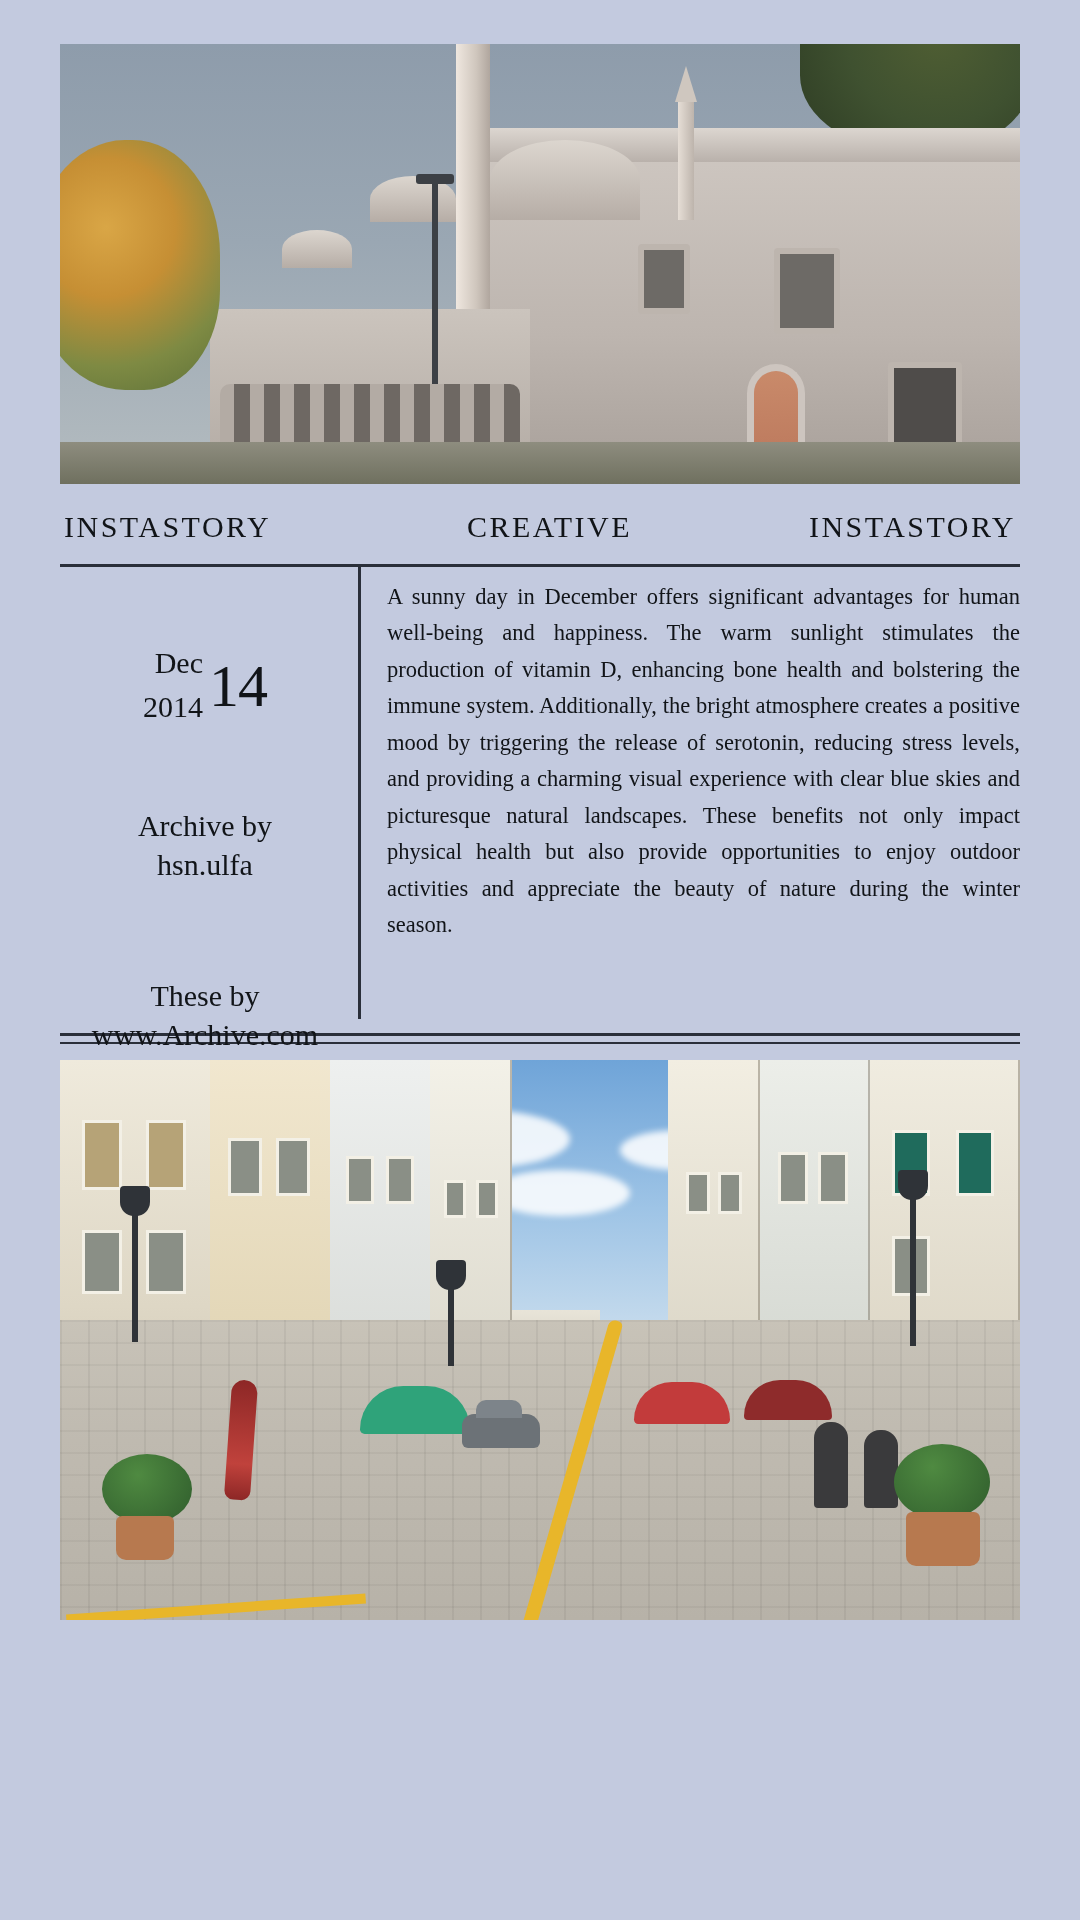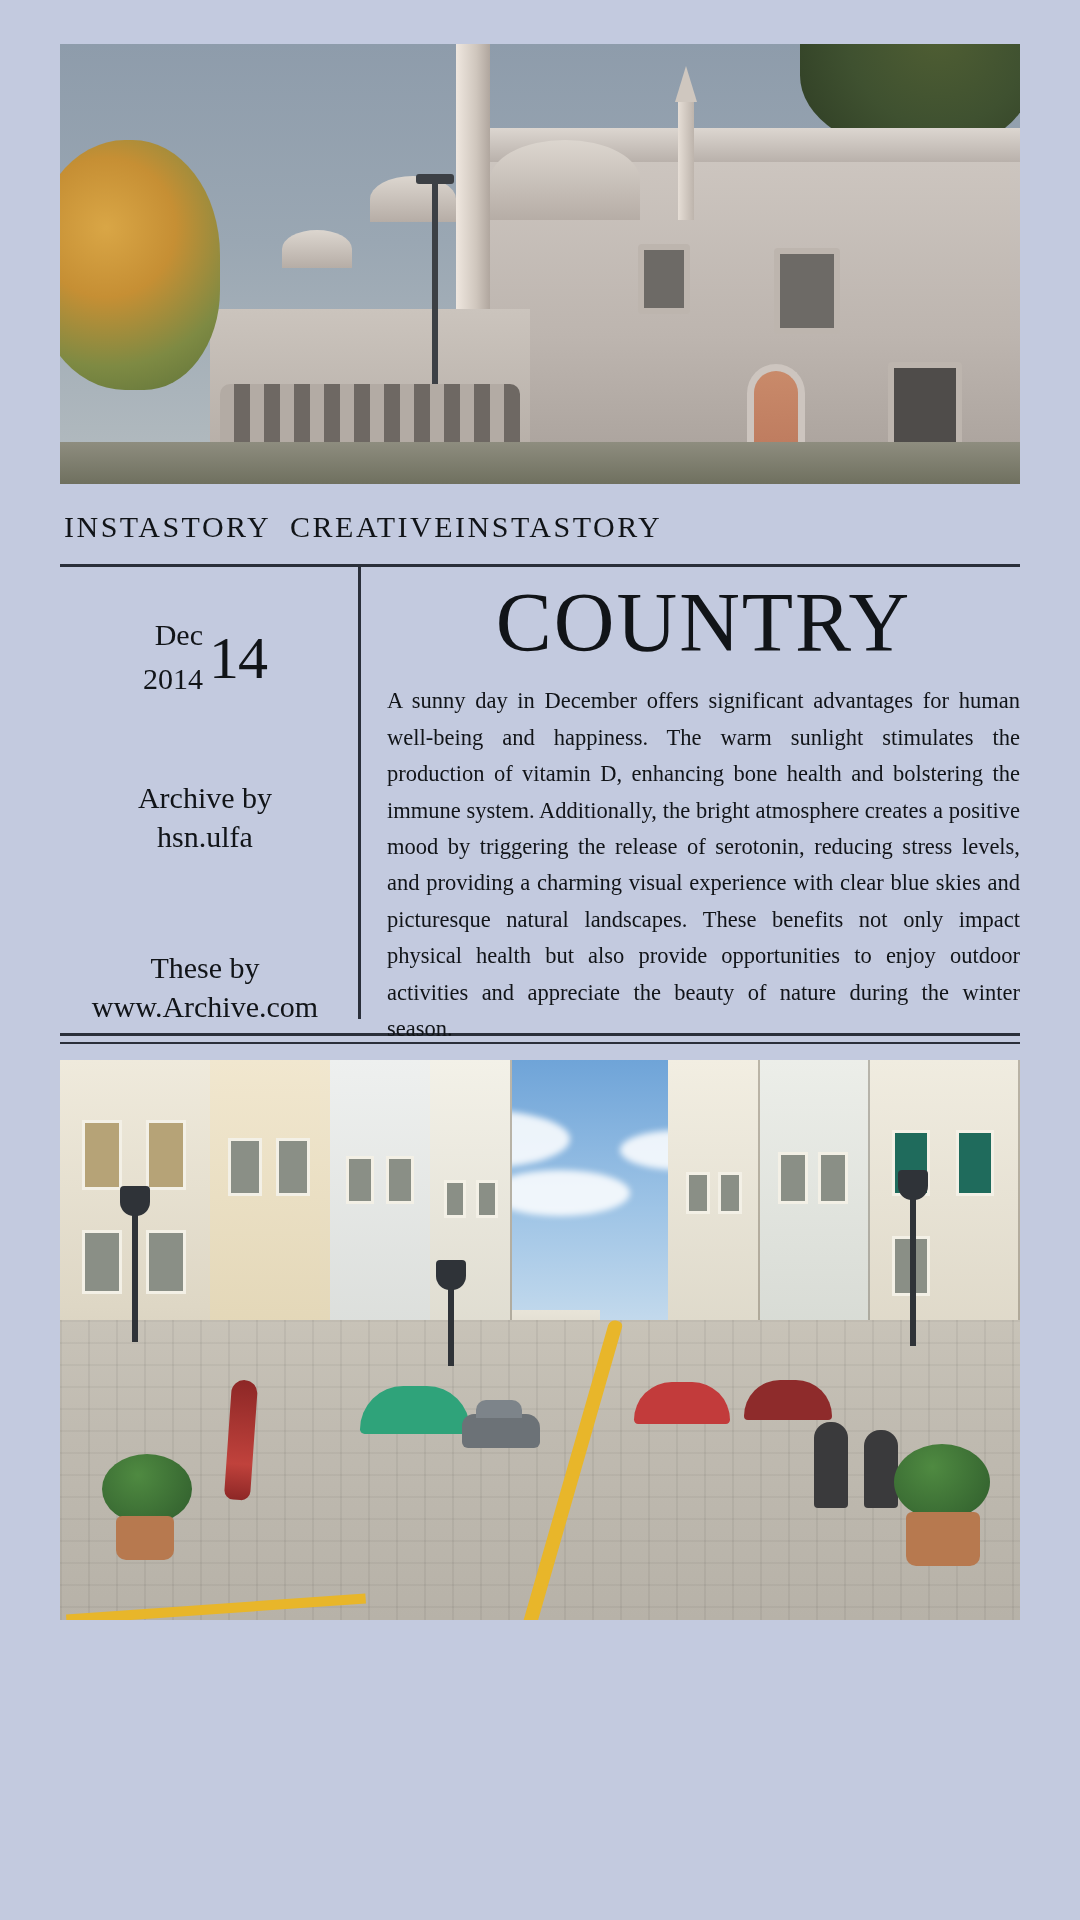--- a/index.html
+++ b/index.html
@@ -180,20 +180,21 @@
     top: 0;
     width: 38px;
     height: 10px;
     background: #3c4045;
     border-radius: 3px;
   }
 
   
   .word-row {
     display: flex;
+    justify-content: space-between;
     align-items: center;
     margin-top: 26px;
     padding: 0 4px;
     letter-spacing: 2.5px;
     font-size: 30px;
     font-family: Liberation Serif, serif;
   }
   .word-row span { white-space: nowrap; }
   .word-row .mid { margin-left: 19px; }
 
@@ -209,23 +210,24 @@
   .rule-pair .b { height: 2px; background: #2a2f3a; margin-top: 6px; }
 
   
   .main {
     display: flex;
     margin-top: 0;
     height: 452px;
   }
   .col-left {
     width: 290px;
-    padding-top: 46px;
+    padding-top: 34px;
     text-align: center;
     box-sizing: border-box;
+    margin-top: 40px;
   }
   .date-line {
     display: flex;
     align-items: center;
     justify-content: center;
     gap: 6px;
   }
   .date-stack {
     display: flex;
     flex-direction: column;
@@ -514,21 +516,20 @@
 
       <div class="credit second">
         <span>These by</span>
         <span class="l2">www.Archive.com</span>
       </div>
     </div>
 
     <div class="divider"></div>
 
     <div class="col-right">
-      <h1 class="headline">COUNTRY</h1>
       <p class="body-text">A sunny day in December offers significant advantages for human well-being and happiness. The warm sunlight stimulates the production of vitamin D, enhancing bone health and bolstering the immune system. Additionally, the bright atmosphere creates a positive mood by triggering the release of serotonin, reducing stress levels, and providing a charming visual experience with clear blue skies and picturesque natural landscapes. These benefits not only impact physical health but also provide opportunities to enjoy outdoor activities and appreciate the beauty of nature during the winter season.</p>
     </div>
   </div>
 
   <div class="rule-pair">
     <div class="a"></div>
     <div class="b"></div>
   </div>
 
   <div class="street">

